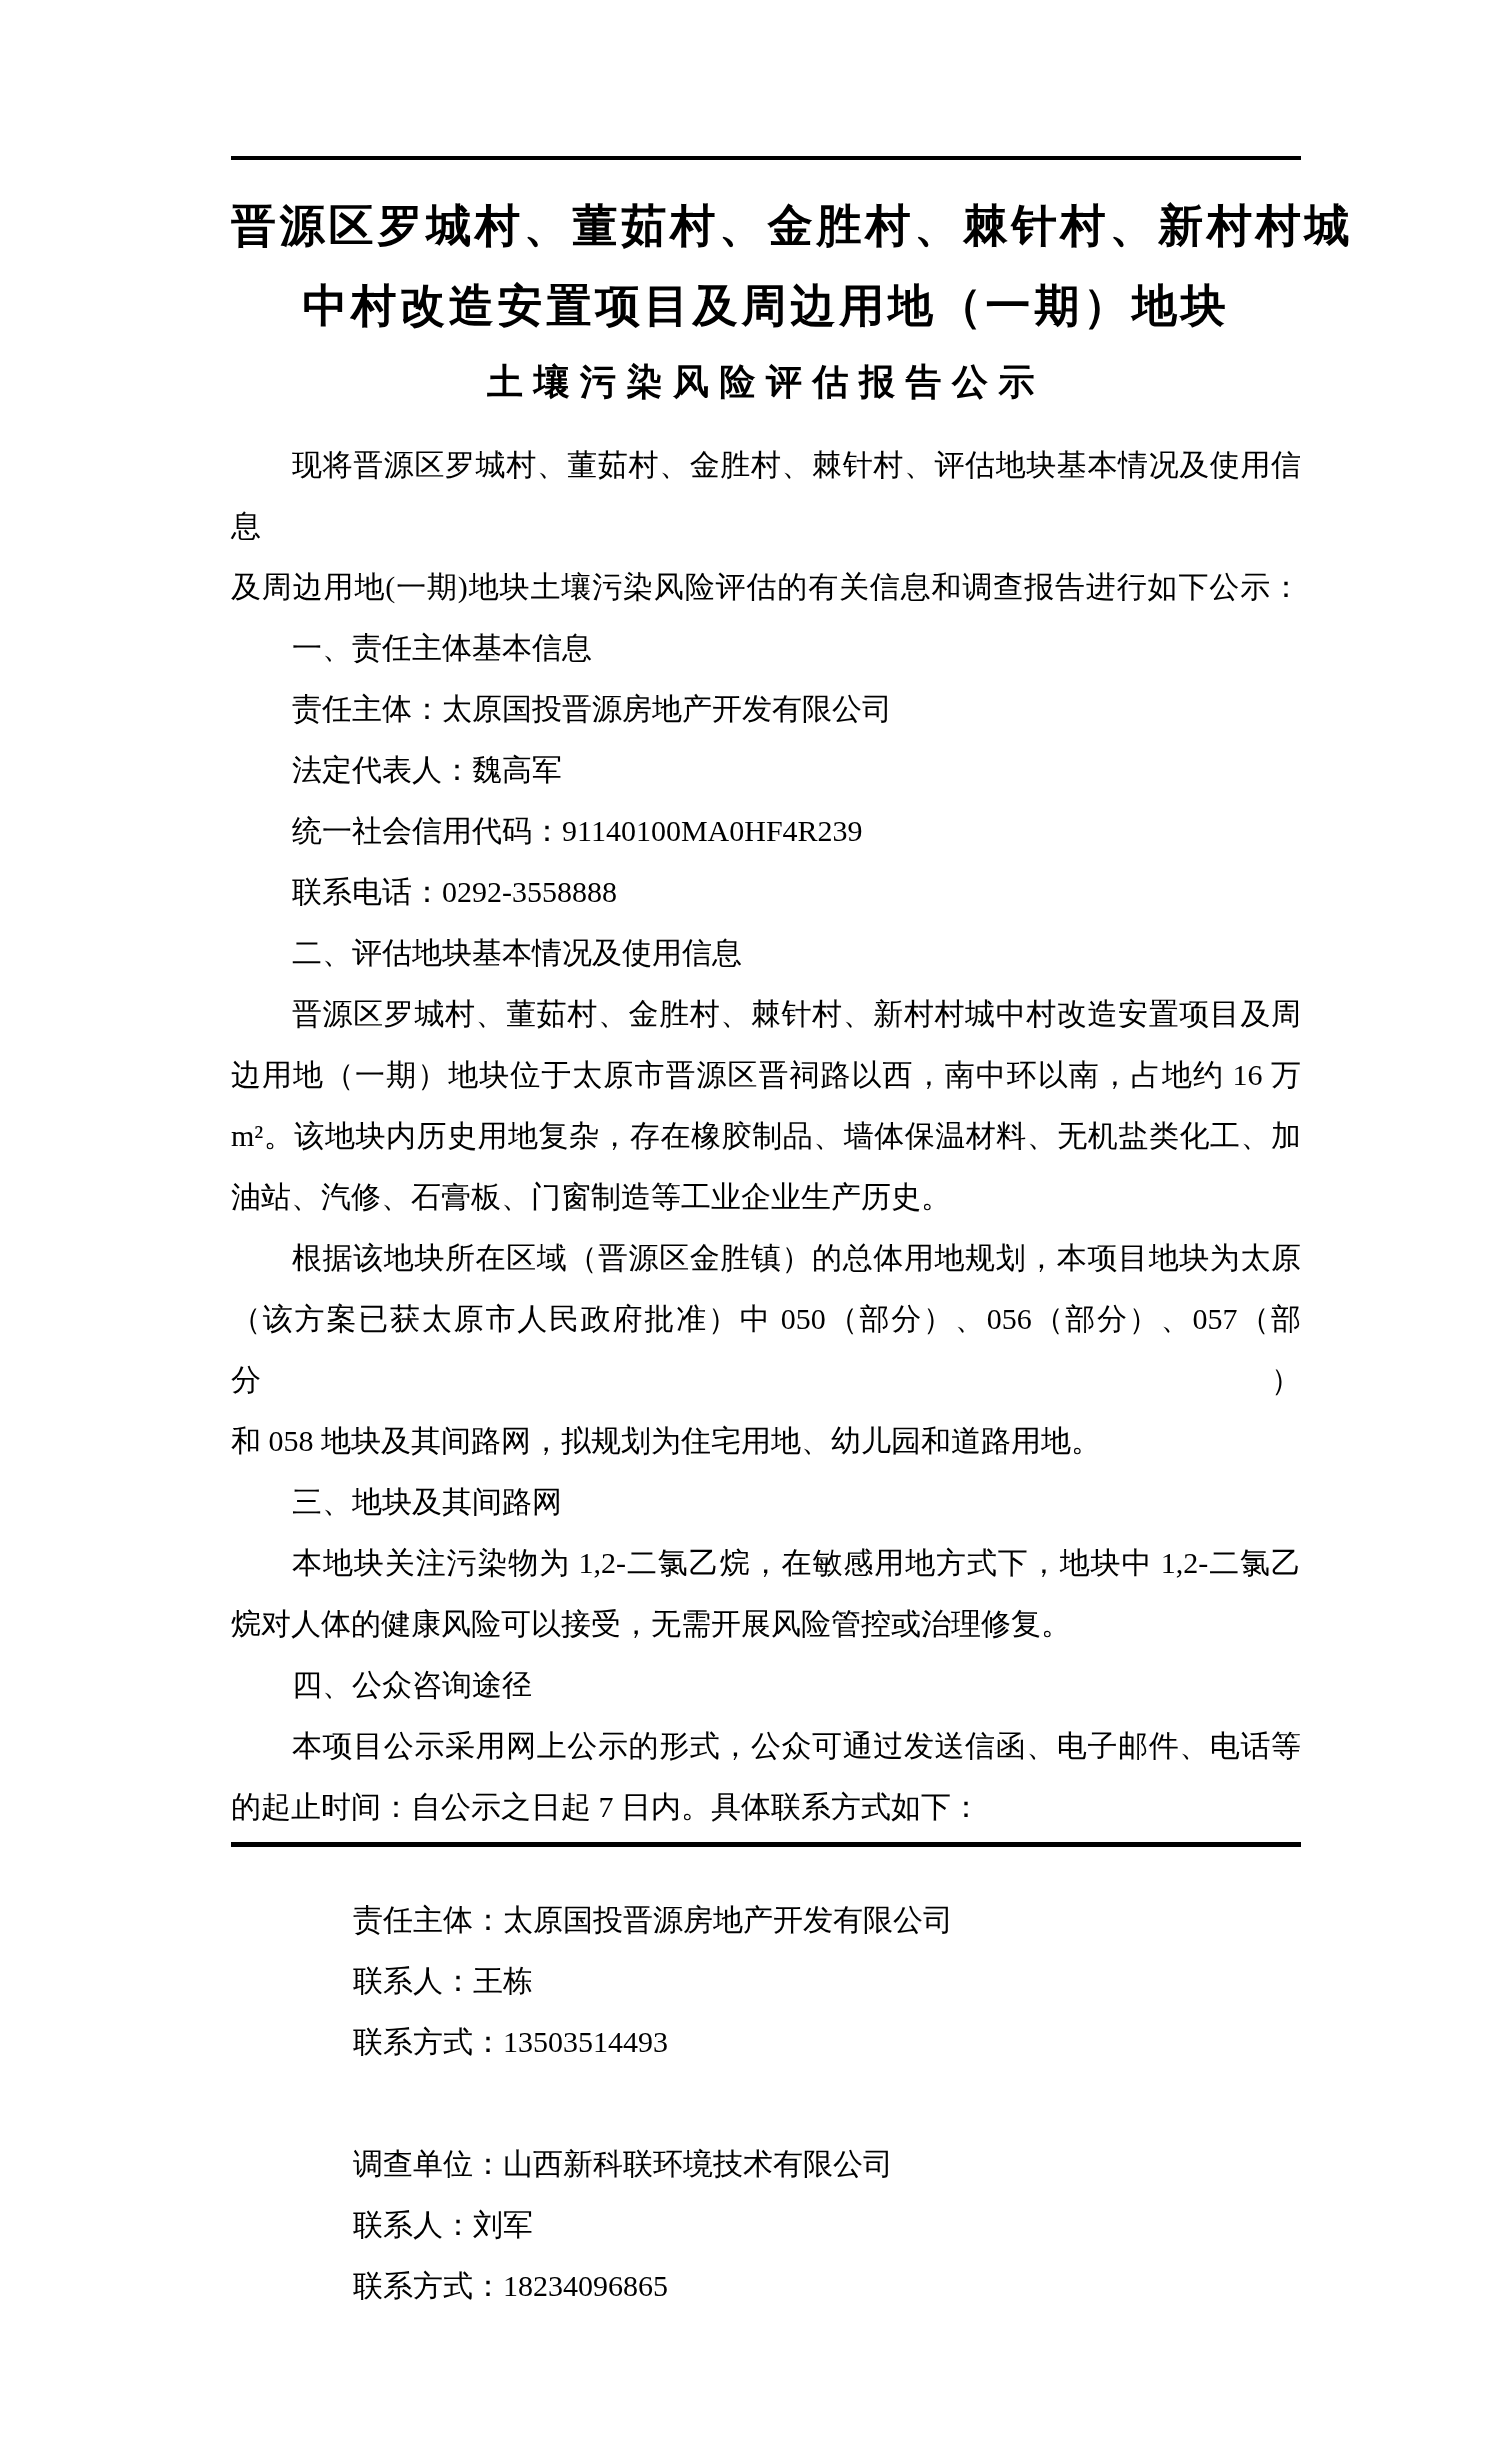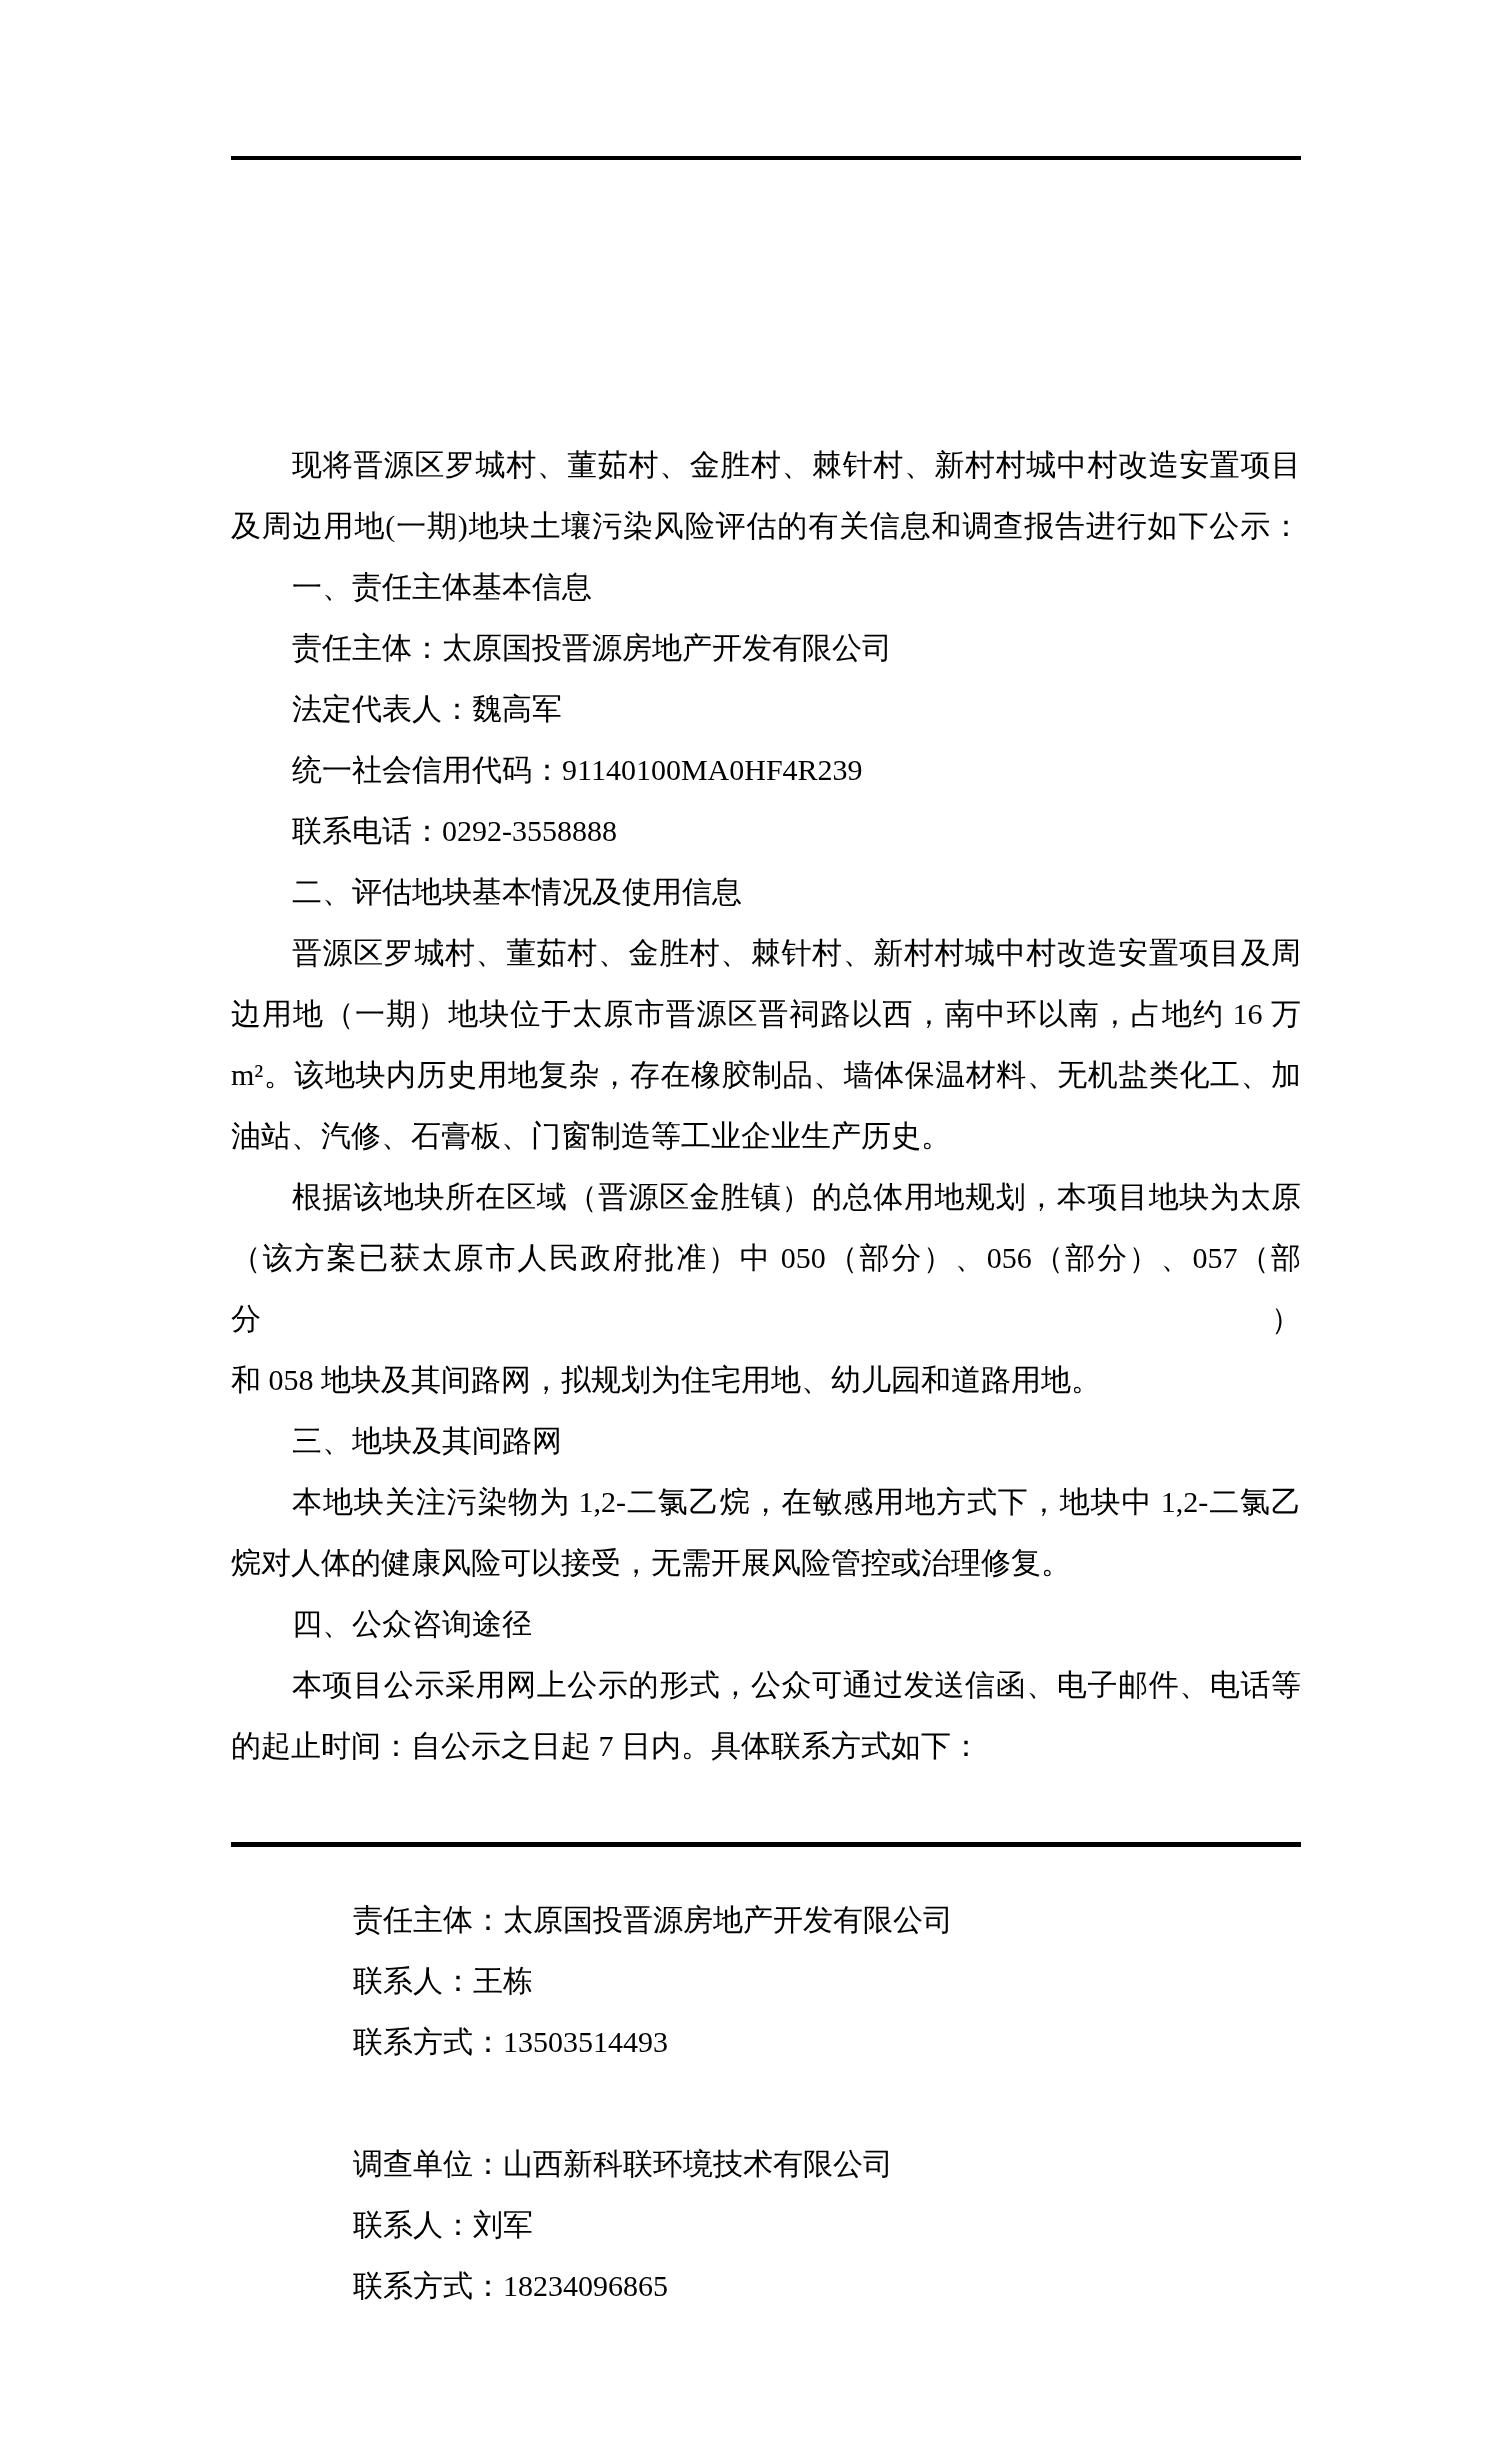--- a/index.html
+++ b/index.html
@@ -77,23 +77,28 @@
       text-align-last: justify;
     }
   </style>
 </head>
 <body>
 
 <div class="page">
 
   <div class="rule rule-top"></div>
 
+  <div class="title">
+    <div class="title-main">晋源区罗城村、董茹村、金胜村、棘针村、新村村城</div>
+    <div class="title-main">中村改造安置项目及周边用地（一期）地块</div>
+    <div class="title-sub">土壤污染风险评估报告公示</div>
+  </div>
 
   <div class="body-text">
-      <div class="line indent justify">现将晋源区罗城村、董茹村、金胜村、棘针村、新村村城中村改造安置项目</div>
+      <div class="line indent justify">现将晋源区罗城村、董茹村、金胜村、棘针村、评估地块基本情况及使用信息</div>
       <div class="line justify">及周边用地(一期)地块土壤污染风险评估的有关信息和调查报告进行如下公示：</div>
       <div class="line indent">一、责任主体基本信息</div>
       <div class="line indent">责任主体：太原国投晋源房地产开发有限公司</div>
       <div class="line indent">法定代表人：魏高军</div>
       <div class="line indent">统一社会信用代码：91140100MA0HF4R239</div>
       <div class="line indent">联系电话：0292-3558888</div>
       <div class="line indent">二、评估地块基本情况及使用信息</div>
       <div class="line indent justify">晋源区罗城村、董茹村、金胜村、棘针村、新村村城中村改造安置项目及周</div>
       <div class="line justify">边用地（一期）地块位于太原市晋源区晋祠路以西，南中环以南，占地约 16 万</div>
       <div class="line justify">m²。该地块内历史用地复杂，存在橡胶制品、墙体保温材料、无机盐类化工、加</div>

